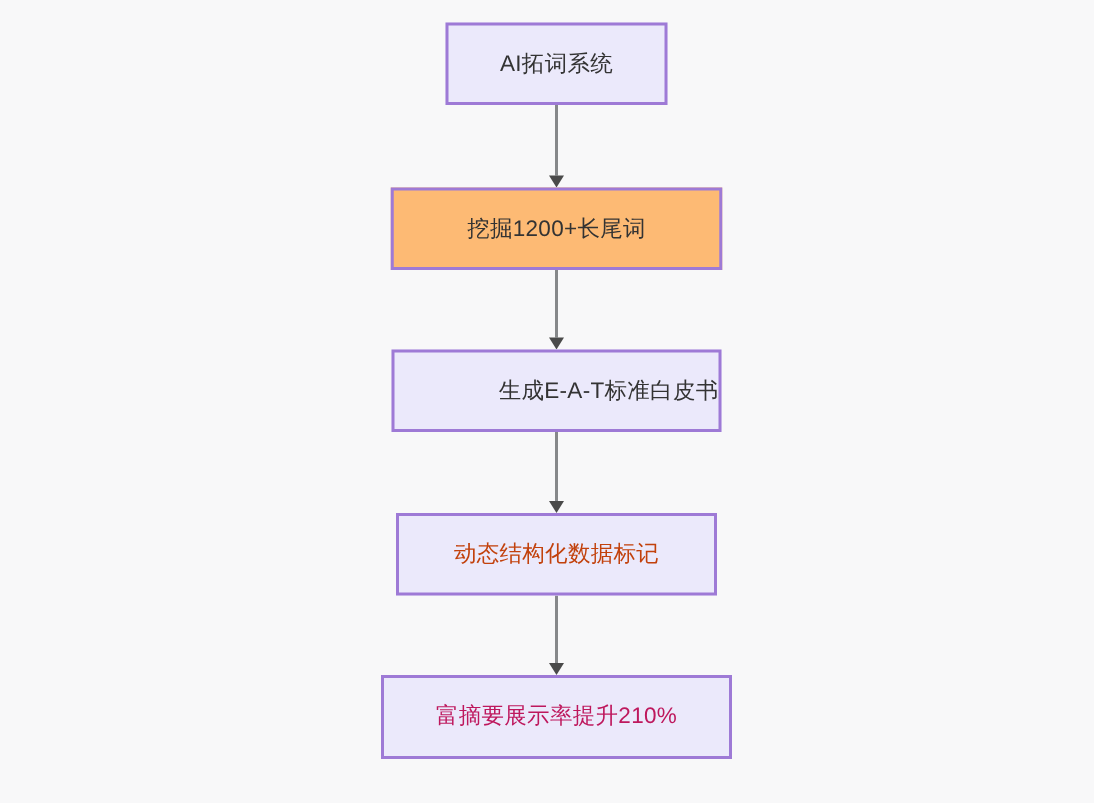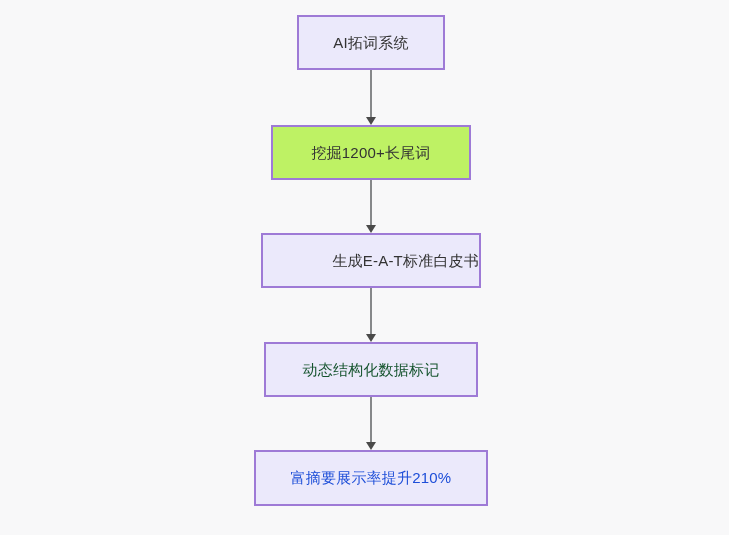--- a/index.html
+++ b/index.html
@@ -78,26 +78,26 @@
     <div class="edge-arrow" style="top: 46px; border-top-color: rgb(74, 74, 74);"></div>
   </div>
   <div class="edge" style="left: 371px; top: 397px; width: 12px; height: 53px;">
     <div class="edge-line" style="height: 45px; background: rgb(134, 136, 138);"></div>
     <div class="edge-arrow" style="top: 45px; border-top-color: rgb(74, 74, 74);"></div>
   </div>
 
   <div class="node" style="left: 371px; top: 15px; width: 148px; height: 55px; background: rgb(235, 233, 251); border-color: rgb(158, 122, 214);">
     <span class="node-label" style="color: rgb(51, 51, 51);">AI拓词系统</span>
   </div>
-  <div class="node" style="left: 371px; top: 125px; width: 200px; height: 55px; background: #bef264; border-color: rgb(158, 122, 214);">
+  <div class="node" style="left: 371px; top: 125px; width: 221px; height: 55px; background: #fdba74; border-color: rgb(158, 122, 214);">
     <span class="node-label" style="color: rgb(51, 51, 51);">挖掘1200+长尾词</span>
   </div>
   <div class="node" style="left: 371px; top: 233px; width: 220px; height: 55px; background: rgb(235, 233, 251); border-color: rgb(158, 122, 214); justify-content: flex-end;">
     <span class="node-label" style="color: rgb(51, 51, 51);">生成E-A-T标准白皮书</span>
   </div>
   <div class="node" style="left: 371px; top: 342px; width: 214px; height: 55px; background: rgb(235, 233, 251); border-color: rgb(158, 122, 214);">
-    <span class="node-label" style="color: #14532d;">动态结构化数据标记</span>
+    <span class="node-label" style="color: #c2410c;">动态结构化数据标记</span>
   </div>
   <div class="node" style="left: 371px; top: 450px; width: 234px; height: 56px; background: rgb(235, 233, 251); border-color: rgb(158, 122, 214);">
-    <span class="node-label" style="color: #1d4ed8;">富摘要展示率提升210%</span>
+    <span class="node-label" style="color: #be185d;">富摘要展示率提升210%</span>
   </div>
 
 </div>
 
 </body></html>

